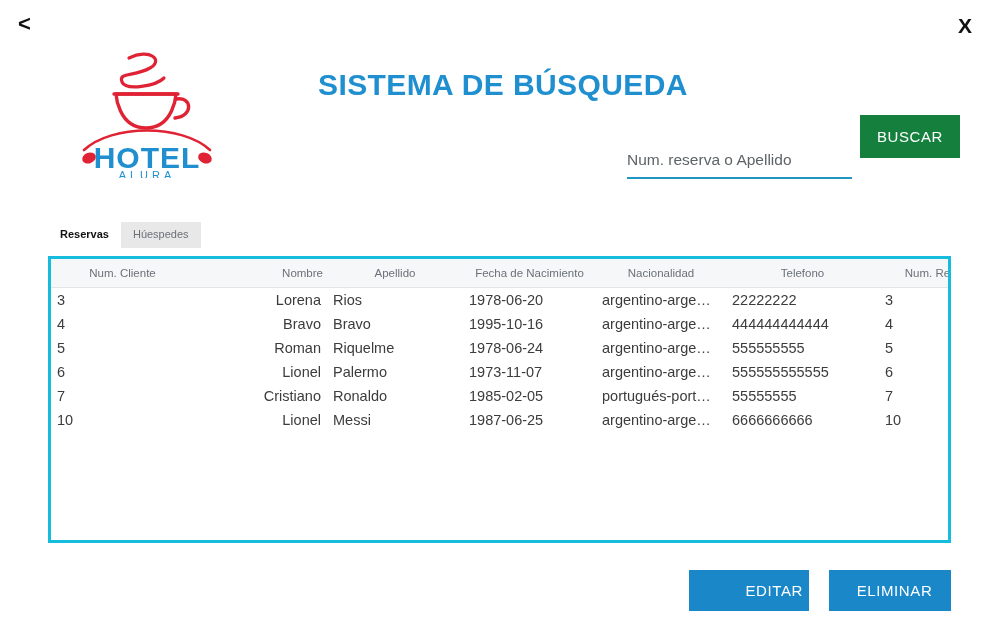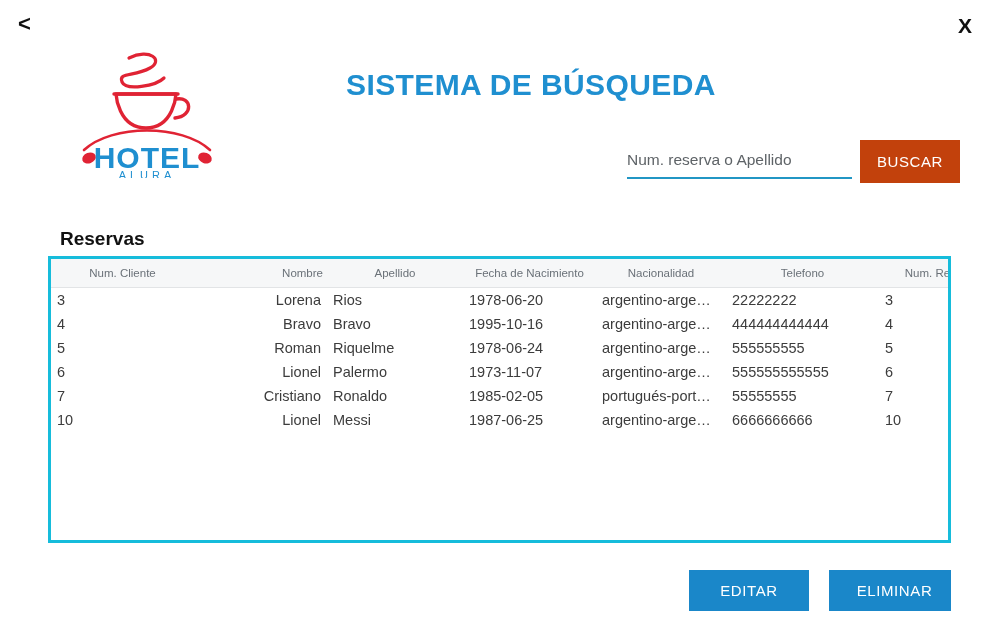--- a/index.html
+++ b/index.html
@@ -51,21 +51,20 @@
   
   .page-title {
     position: absolute;
     left: 318px;
     top: 68px;
     font-size: 30px;
     font-weight: bold;
     color: #1f8fd0;
     letter-spacing: 0.4px;
     white-space: nowrap;
-    margin-left: 28px;
   }
 
   
   .search-wrap {
     position: absolute;
     left: 627px;
     top: 128px;
     width: 225px;
     margin-top: 23px;
   }
@@ -81,42 +80,42 @@
     padding: 0 0 8px 0;
     box-sizing: border-box;
   }
   .search-input::placeholder {
     color: #5e6367;
     opacity: 1;
   }
   .btn-buscar {
     position: absolute;
     left: 860px;
-    top: 140px;
+    top: 115px;
     width: 100px;
     height: 43px;
-    background: #c2410c;
+    background: #15803d;
     color: #ffffff;
     border: none;
     font-family: "Liberation Sans", sans-serif;
     font-size: 15px;
     letter-spacing: 0.6px;
     cursor: pointer;
   }
 
   
   .tabs {
     position: absolute;
     left: 48px;
     top: 222px;
     display: flex;
     align-items: flex-end;
   }
   .tab {
-    font-size: 19px;
+    font-size: 11px;
     padding: 6px 12px 7px 12px;
     cursor: pointer;
     line-height: 1.2;
   }
   .tab.active {
     background: #ffffff;
     color: #111111;
     font-weight: bold;
   }
   .tab.inactive {
@@ -178,21 +177,21 @@
     position: absolute;
     height: 41px;
     background: #1a87c9;
     color: #ffffff;
     border: none;
     font-family: "Liberation Sans", sans-serif;
     font-size: 15px;
     letter-spacing: 0.6px;
     cursor: pointer;
   }
-  .btn-editar   { left: 689px; top: 570px; width: 120px; }
+  .btn-editar   { left: 689px; top: 570px; width: 120px; text-align: right; }
   .btn-eliminar { left: 829px; top: 570px; width: 122px; padding-left: 15px; }
 </style>
 </head>
 <body>
 
 <div class="back-icon">&lt;</div>
 
 <div class="close-icon">X</div>
 
 <div class="logo">
@@ -219,20 +218,21 @@
 
 <div class="page-title">SISTEMA DE BÚSQUEDA</div>
 
 <div class="search-wrap">
   <input class="search-input" type="text" placeholder="Num. reserva o Apellido" style="">
 </div>
 <button class="btn-buscar">BUSCAR</button>
 
 <div class="tabs">
   <div class="tab active">Reservas</div>
+  <div class="tab inactive">Húespedes</div>
 </div>
 
 <div class="table-panel">
   <table>
     <thead>
       <tr>
         <th class="col-cliente">Num. Cliente</th>
         <th class="col-nombre">Nombre</th>
         <th class="col-apellido">Apellido</th>
         <th class="col-fecha">Fecha de Nacimiento</th>

